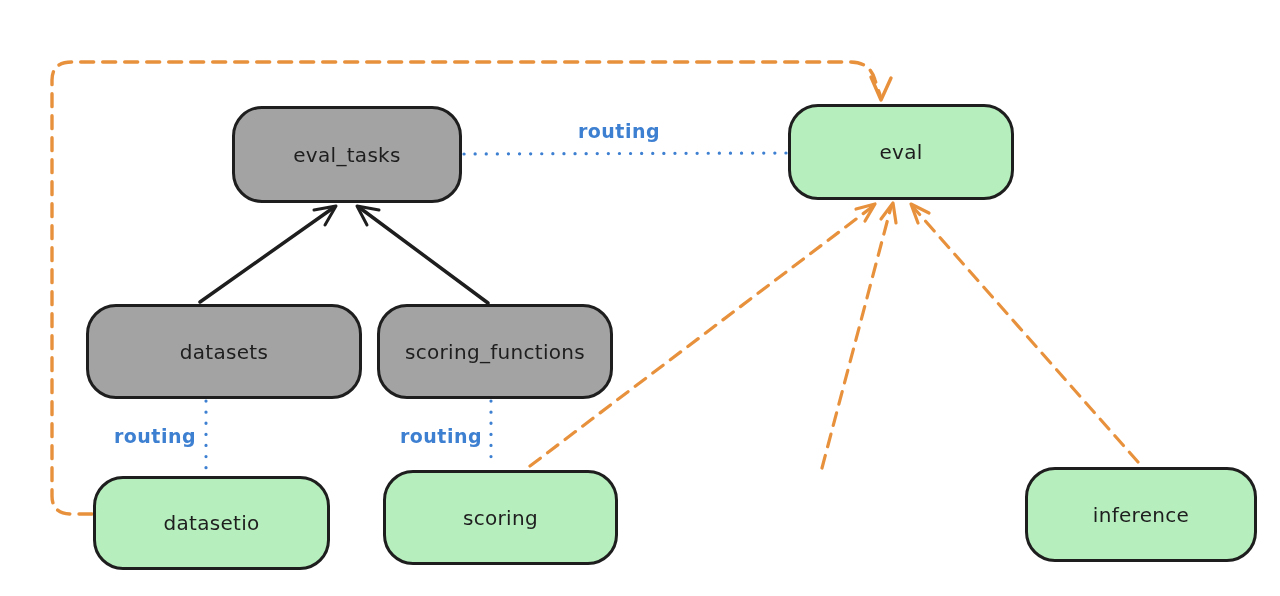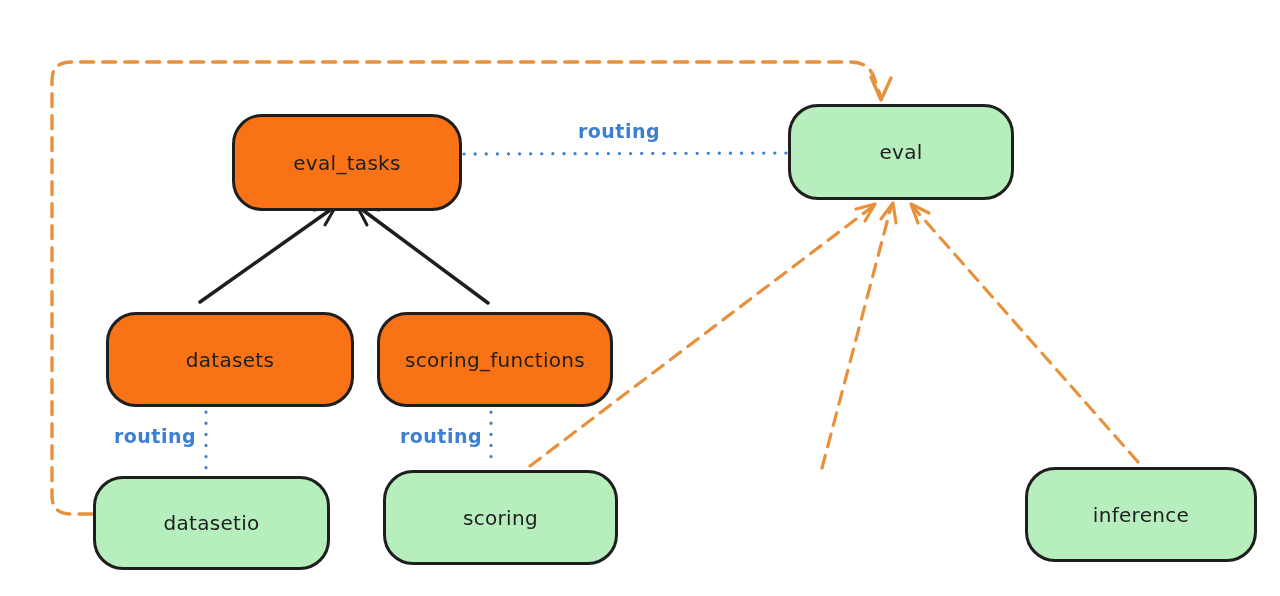--- a/index.html
+++ b/index.html
@@ -28,26 +28,26 @@
     display: flex;
     align-items: center;
     justify-content: center;
     border: 3px solid #1e1e1e;
     border-radius: 30px;
     box-sizing: border-box;
     font-size: 20px;
     color: #1e1e1e;
     letter-spacing: 0.3px;
   }
-  .node.blue  { background: #f97316; margin-top: 8px; }
+  .node.blue  { background: #a3a3a3; }
   .node.green { background: #b6eebd; }
 
   .pos-eval-tasks        { left: 232px; top: 106px; width: 230px; height: 97px; }
   .pos-eval              { left: 788px; top: 104px; width: 226px; height: 96px; }
-  .pos-datasets          { left:  106px; top: 304px; width: 248px; height: 95px; align-items: center; }
+  .pos-datasets          { left:  86px; top: 304px; width: 276px; height: 95px; align-items: center; }
   .pos-scoring-functions { left: 377px; top: 304px; width: 236px; height: 95px; }
   .pos-datasetio         { left:  93px; top: 476px; width: 237px; height: 94px; }
   .pos-scoring           { left: 383px; top: 470px; width: 235px; height: 95px; }
   .pos-agents            { left: 708px; top: 470px; width: 230px; height: 95px; }
   .pos-inference         { left:1025px; top: 467px; width: 232px; height: 95px; align-items: center; }
 
   .routing-label {
     position: absolute;
     z-index: 3;
     transform: translate(-50%, -50%);

